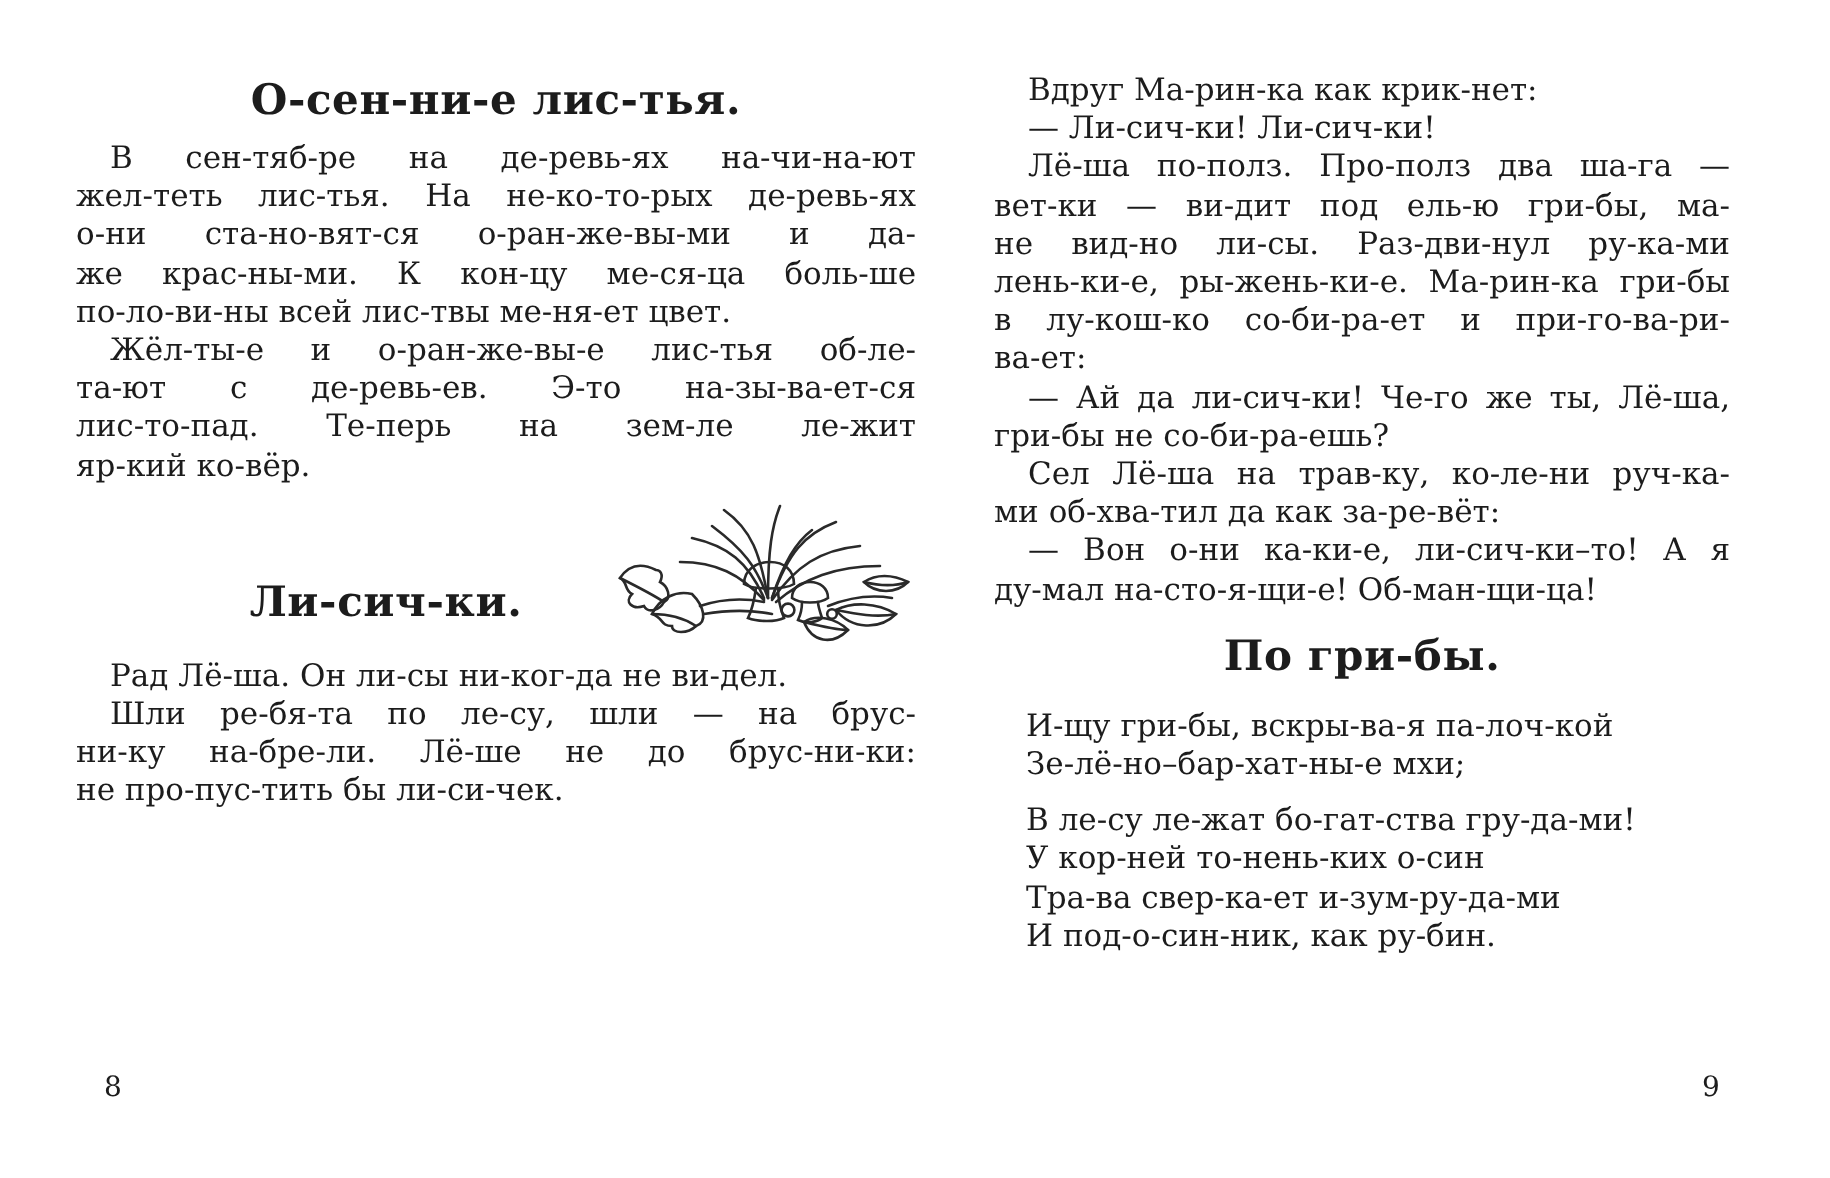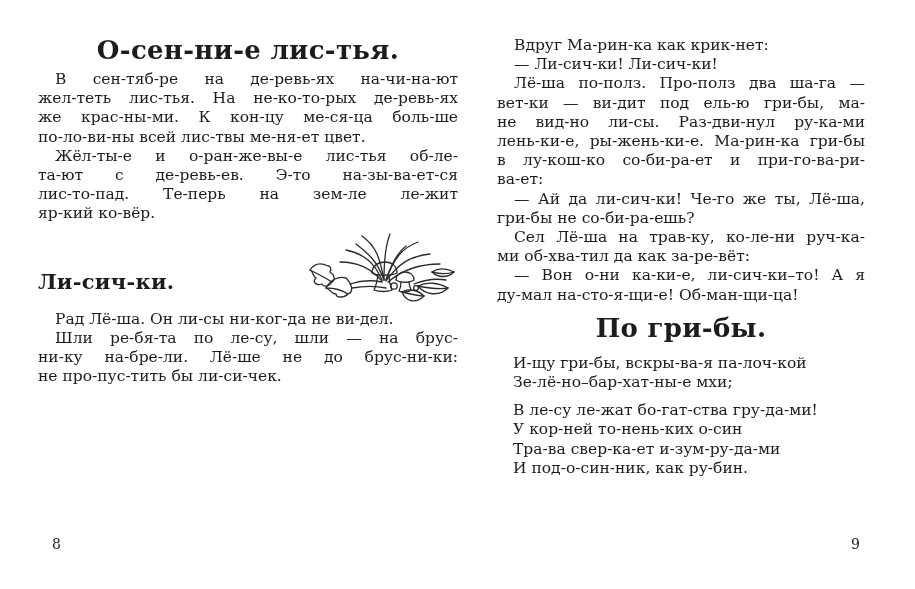--- a/index.html
+++ b/index.html
@@ -32,38 +32,39 @@
   }
   .line.first { text-indent: 17px; }
   .line.last  { text-align-last: left; }
 
   .verse { margin-left: 16px; }
   .verse .line { text-align-last: left; }
   .verse + .verse { margin-top: 9px; }
 
   .story-title {
     font-weight: bold;
-    font-size: 26px;
+    font-size: 21px;
     line-height: 26px;
     text-align: center;
     letter-spacing: 0.3px;
   }
   .page-left .story-title { margin: 1px 0 7px 0; }
   .page-right .story-title { margin: 10px 0 13px 0; }
 
   .title-art-row {
     position: relative;
     height: 78px;
     margin-top: 8px;
   }
   .title-art-row .title-slot {
     position: absolute;
     left: 0;
     bottom: 16px;
     width: 310px;
+    text-align: center;
     font-weight: bold;
     font-size: 21px;
     letter-spacing: 0.3px;
   }
   .title-art-row .art-slot {
     position: absolute;
     right: -6px;
     top: -4px;
     width: 158px;
     height: 84px;
@@ -80,20 +81,21 @@
 </style>
 </head>
 <body>
 
 <div class="book">
   <div class="page page-left">
       <div class="story-title">О-сен-ни-е лис-тья.</div>
       <div class="para">
         <div class="line first">В сен-тяб-ре на де-ревь-ях на-чи-на-ют</div>
         <div class="line">жел-теть лис-тья. На не-ко-то-рых де-ревь-ях</div>
+        <div class="line">о-ни ста-но-вят-ся о-ран-же-вы-ми и да-</div>
         <div class="line">же крас-ны-ми. К кон-цу ме-ся-ца боль-ше</div>
         <div class="line last">по-ло-ви-ны всей лис-твы ме-ня-ет цвет.</div>
       </div>
       <div class="para">
         <div class="line first">Жёл-ты-е и о-ран-же-вы-е лис-тья об-ле-</div>
         <div class="line">та-ют с де-ревь-ев. Э-то на-зы-ва-ет-ся</div>
         <div class="line">лис-то-пад. Те-перь на зем-ле ле-жит</div>
         <div class="line last">яр-кий ко-вёр.</div>
       </div>
       <div class="title-art-row">

